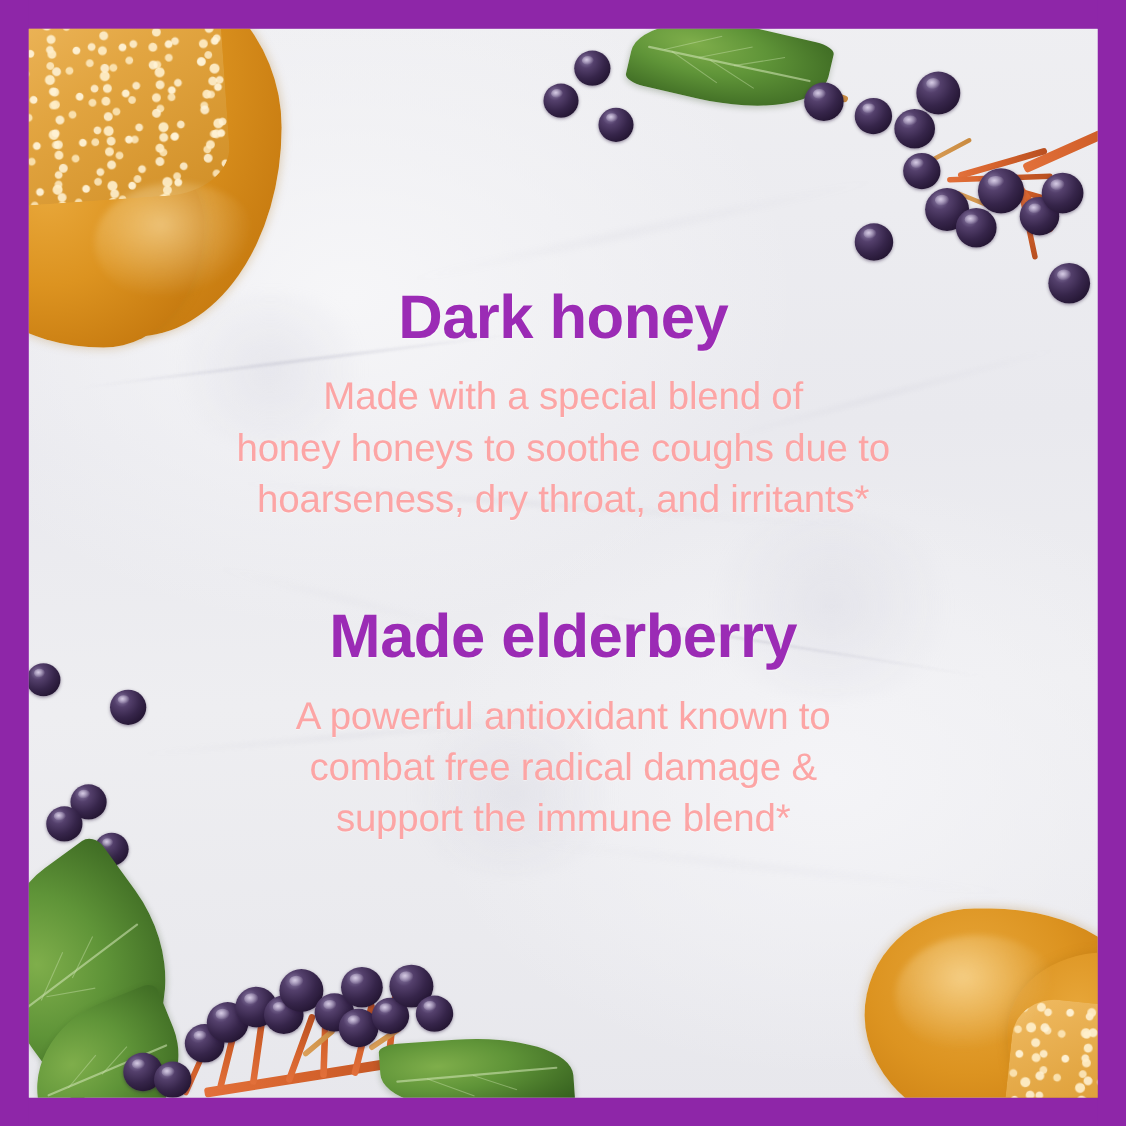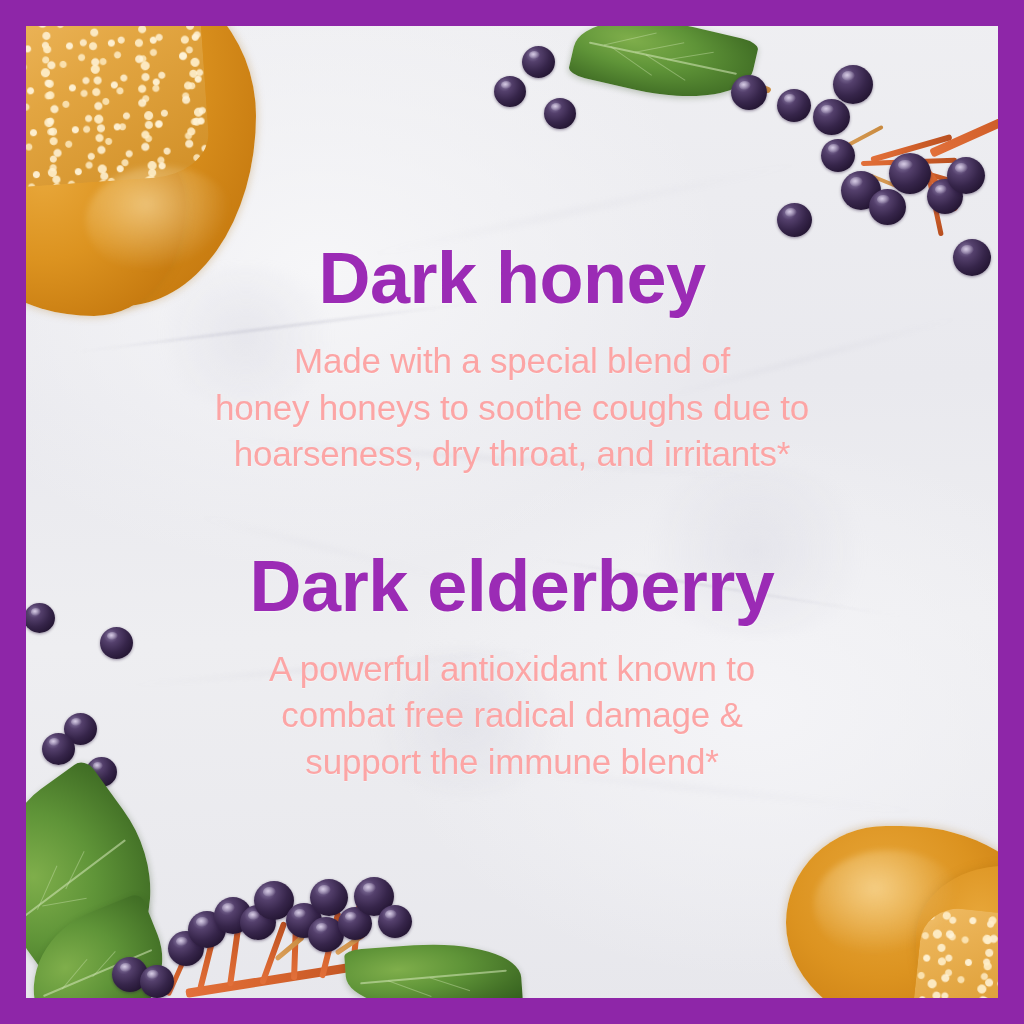--- a/index.html
+++ b/index.html
@@ -137,21 +137,21 @@
     align-items:center;
     justify-content:center;
     padding:0 46px;
     text-align:center;
   }
   .block { width:100%; }
   .block + .block { margin-top:70px; }
 
   .heading {
     color:#9B2BB5;
-    font-size:72px;
+    font-size:56px;
     font-weight:bold;
     letter-spacing:-.5px;
     line-height:1.1;
     text-shadow:0 1px 2px rgba(255,255,255,.5);
   }
   .body {
     margin-top:20px;
     color:#fca5a5;
     font-size:35px;
     font-weight:normal;
@@ -310,21 +310,21 @@
     <div class="block">
       <div class="heading">Dark honey</div>
       <div class="body">
         <span class="ln">Made with a special blend of</span>
         <span class="ln">honey honeys to soothe coughs due to</span>
         <span class="ln">hoarseness, dry throat, and irritants*</span>
       </div>
     </div>
 
     <div class="block">
-      <div class="heading">Dark elderberry</div>
+      <div class="heading">Made elderberry</div>
       <div class="body">
         <span class="ln">A powerful antioxidant known to</span>
         <span class="ln">combat free radical damage &amp;</span>
         <span class="ln">support the immune blend*</span>
       </div>
     </div>
 
   </div>
 </div>
 

